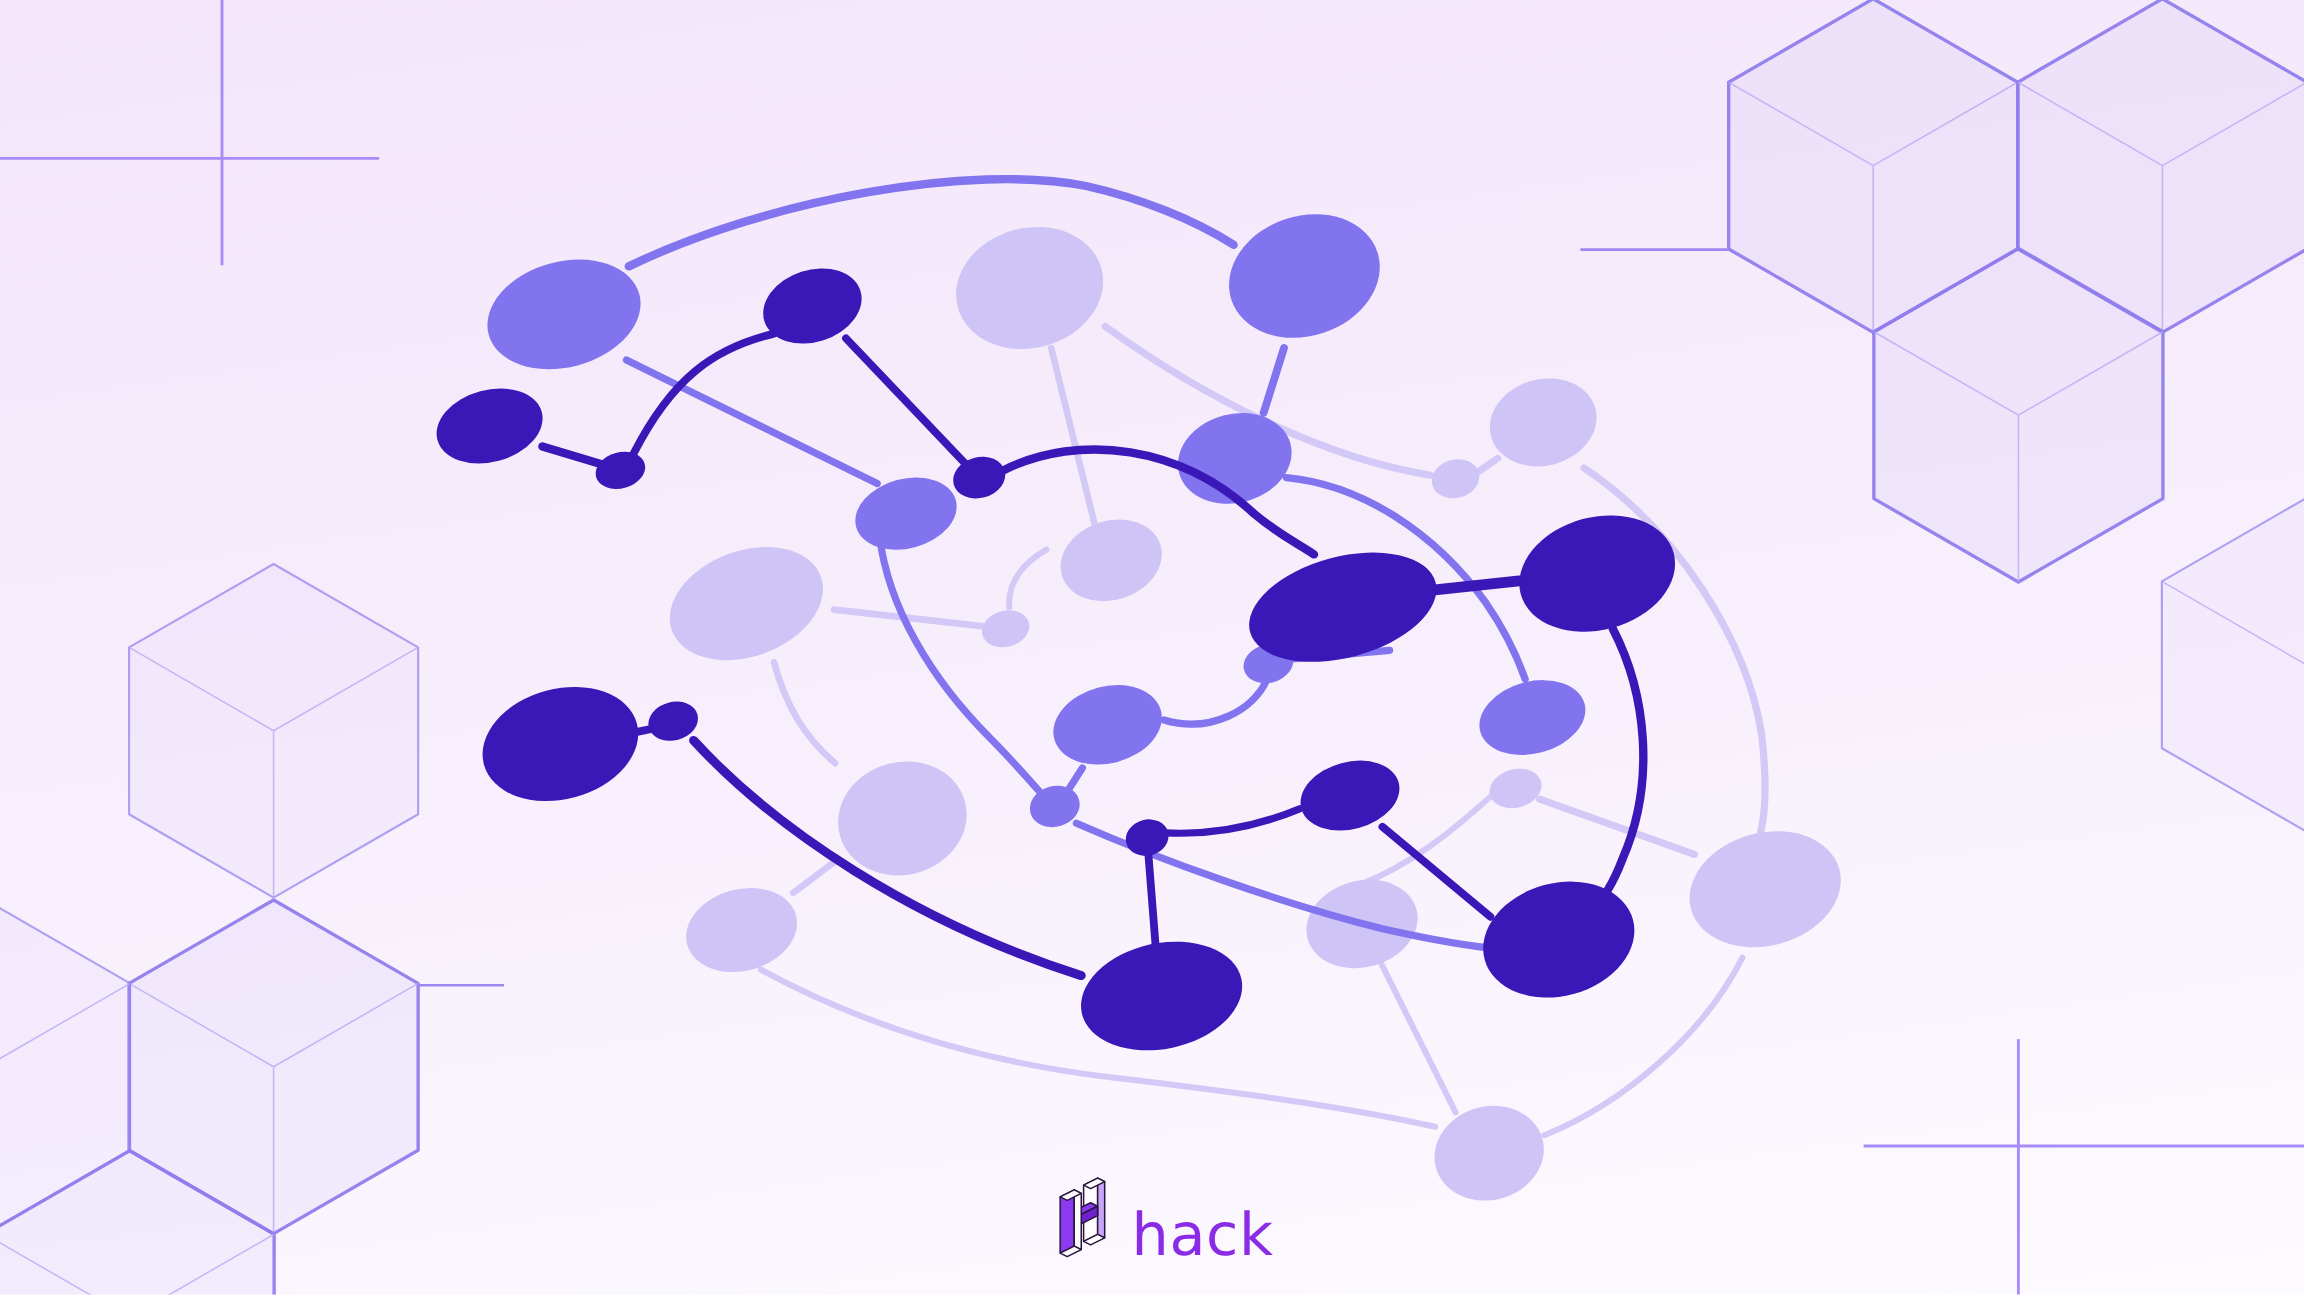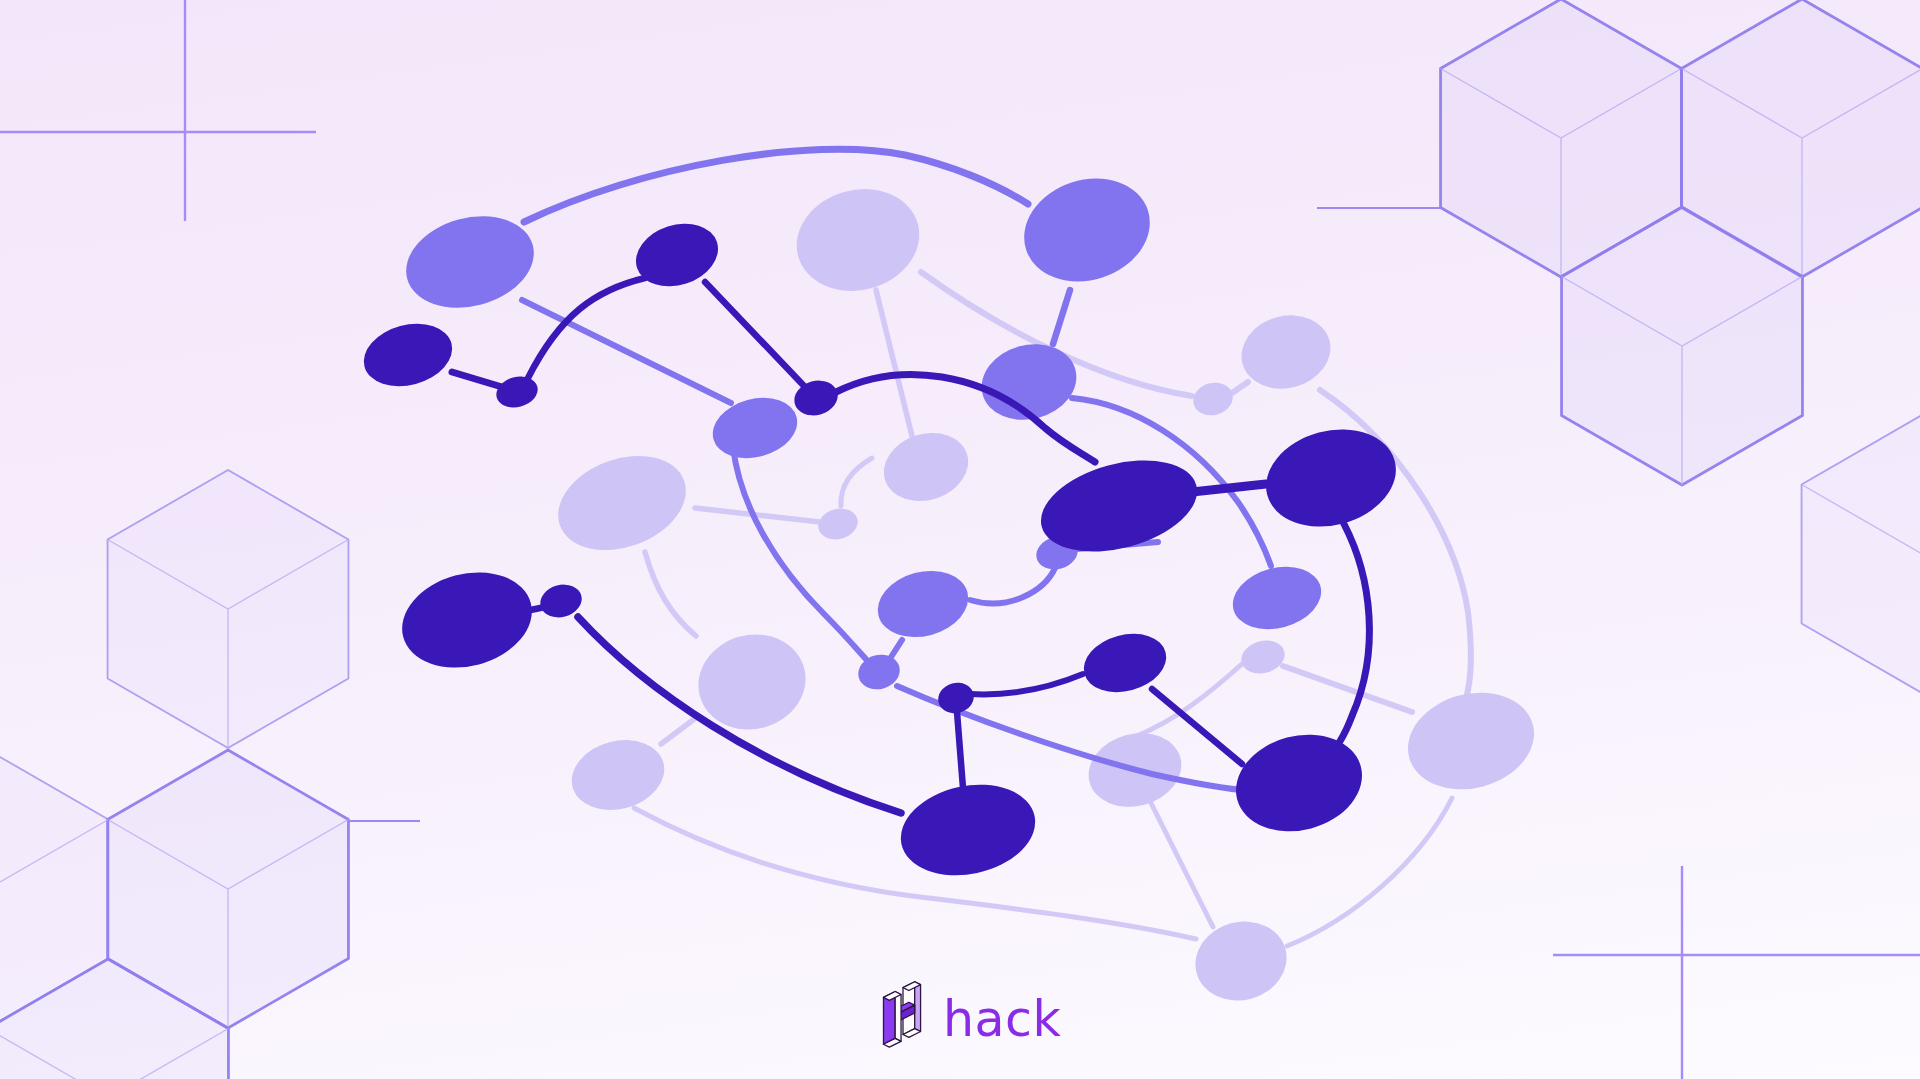--- a/index.html
+++ b/index.html
@@ -23,21 +23,21 @@
     top: 0;
     width: 1920px;
     height: 1079px;
     display: block;
   }
   .logo {
     position: absolute;
     left: 876px;
     top: 972px;
     display: flex;
-    align-items: center;
+    align-items: flex-end;
     gap: 13px;
     user-select: none;
   }
   .logo-mark { display: block; }
   .logo-text {
     display: block;
     margin-top: 12px;
     font-size: 49px;
     font-weight: 500;
     letter-spacing: 0.5px;

